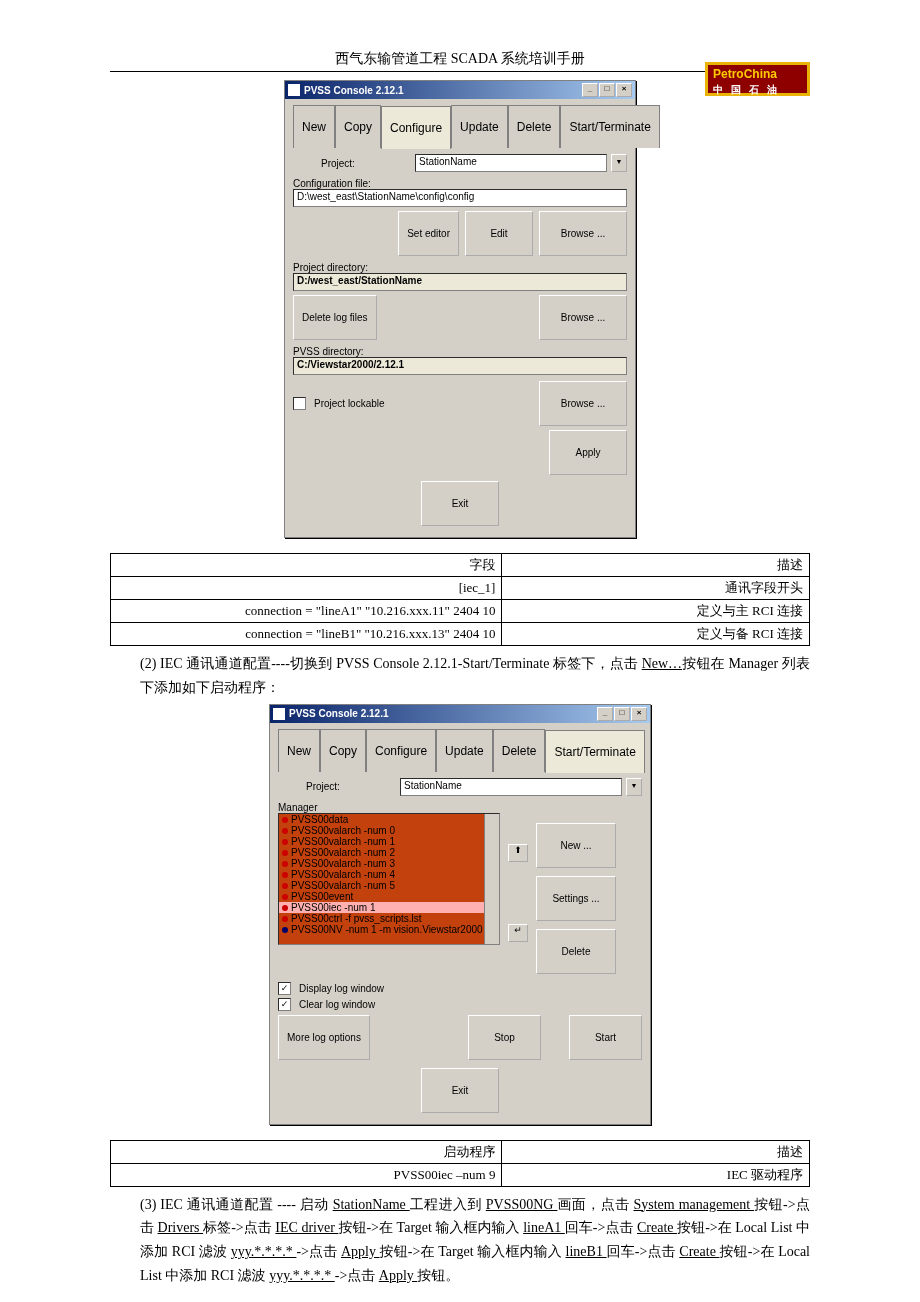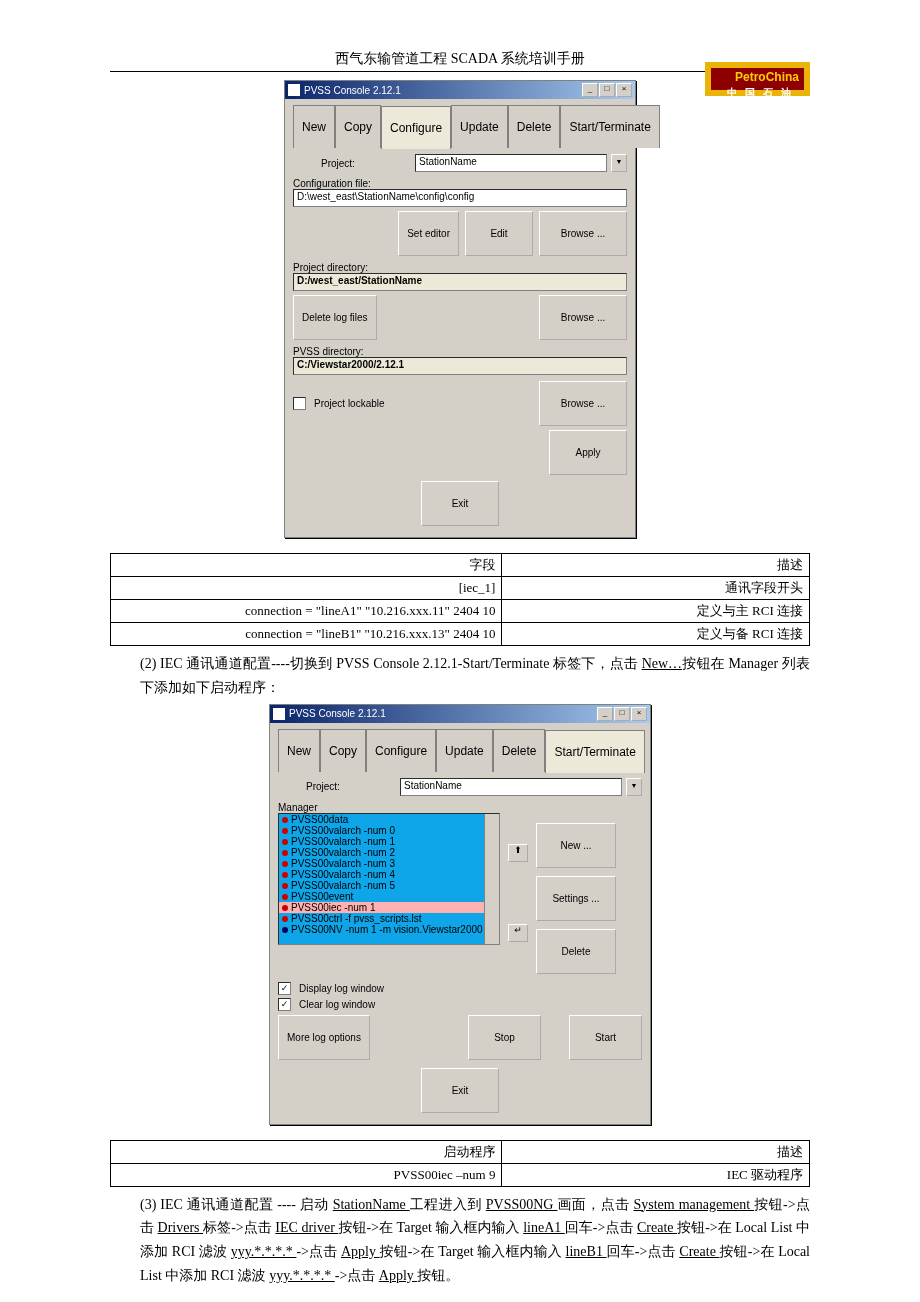--- a/index.html
+++ b/index.html
@@ -31,25 +31,24 @@
     position: absolute;
     right: 110px;
     top: 62px;
     width: 105px;
     height: 34px;
     background: #8e0000;
     color: #ffcc00;
     font-family: Arial, sans-serif;
     font-weight: bold;
     font-size: 12px;
-    border: 6px solid #eab308;
+    border: 3px solid #eab308;
     line-height: 16px;
     padding: 1px 5px;
     box-sizing: border-box;
-    text-align: right;
   }
   .logo-sub {
     color: #fff;
     font-size: 10px;
     font-family: "SimSun";
     letter-spacing: 8px;
   }
 
   
   .win-dialog {
@@ -60,21 +59,21 @@
     font-family: "MS Sans Serif", Tahoma, sans-serif;
     font-size: 10px;
     box-shadow: 1px 1px 0 #000;
   }
   .titlebar {
     background: linear-gradient(to right, #0a246a, #a6caf0);
     color: #fff;
     display: flex;
     align-items: center;
     padding: 2px 3px;
-    font-weight: normal;
+    font-weight: bold;
     font-size: 10px;
   }
   .titlebar .ticon {
     width: 12px; height: 12px;
     background: #fff;
     margin-right: 4px;
     display: inline-block;
   }
   .titlebar .spacer { flex: 1; }
   .winbtn {
@@ -123,21 +122,21 @@
     border: 1px outset #fff;
     background: #d4d0c8;
     padding: 16px 8px;
     font-size: 10px;
     text-align: center;
   }
   .wbtn.wide { width: 70px; }
   .sect-lbl { font-size: 10px; margin-top: 6px; }
   .listbox {
     border: 1px inset #808080;
-    background: #0ea5e9;
+    background: #c2410c;
     font-size: 10px;
     height: 130px;
     overflow: hidden;
     position: relative;
     width: 220px;
   }
   .listbox .li {
     padding: 0 3px;
     white-space: nowrap;
   }

